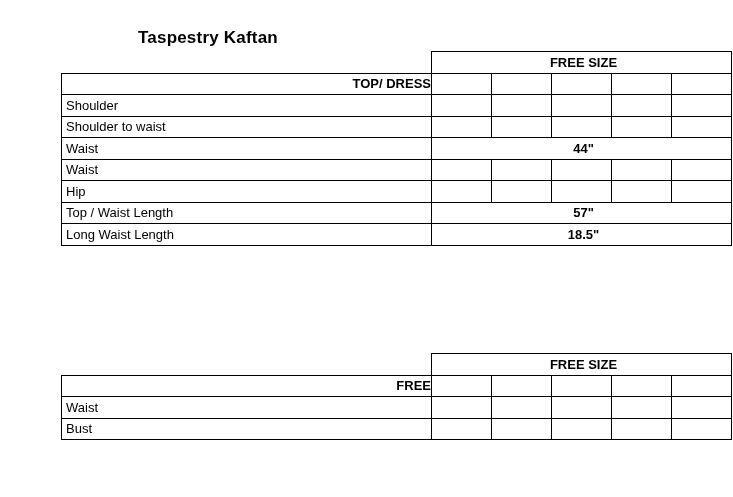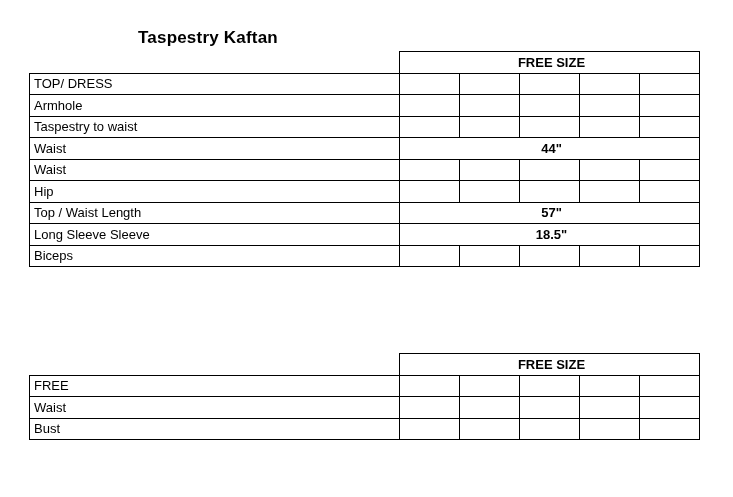--- a/index.html
+++ b/index.html
@@ -29,20 +29,21 @@
     font-size: 17px;
     font-weight: bold;
     letter-spacing: 0.2px;
     white-space: nowrap;
   }
 
   table.size-table {
     border-collapse: collapse;
     table-layout: fixed;
     position: absolute;
+    margin-left: 32px;
   }
 
   table.size-table td {
     border: 1px solid #000000;
     height: 21.5px;
     padding: 0 0 0 4px;
     font-size: 13px;
     vertical-align: middle;
     box-sizing: border-box;
   }
@@ -50,22 +51,22 @@
   td.noborder {
     border: none !important;
   }
 
   td.label {
     font-size: 13.5px;
     padding-left: 5px;
   }
 
   td.section-head {
-    text-align: left;
-    font-weight: normal;
+    text-align: right;
+    font-weight: bold;
     font-size: 13.5px;
     padding-left: 0;
   }
 
   td.freesize {
     text-align: center;
     font-weight: bold;
     font-size: 13.5px;
     padding-left: 0;
   }
@@ -111,29 +112,29 @@
       </tr>
       <tr>
         <td class="section-head">TOP/ DRESS</td>
         <td></td>
         <td></td>
         <td></td>
         <td></td>
         <td></td>
       </tr>
       <tr>
-        <td class="label">Armhole</td>
-        <td></td>
-        <td></td>
-        <td class="value"></td>
-        <td></td>
-        <td></td>
-      </tr>
-      <tr>
-        <td class="label">Taspestry to waist</td>
+        <td class="label">Shoulder</td>
+        <td></td>
+        <td></td>
+        <td class="value"></td>
+        <td></td>
+        <td></td>
+      </tr>
+      <tr>
+        <td class="label">Shoulder to waist</td>
         <td></td>
         <td></td>
         <td class="value"></td>
         <td></td>
         <td></td>
       </tr>
       <tr>
         <td class="label">Waist</td>
         <td class="value" colspan="5">44"</td>
       </tr>
@@ -151,30 +152,22 @@
         <td></td>
         <td class="value"></td>
         <td></td>
         <td></td>
       </tr>
       <tr>
         <td class="label">Top / Waist Length</td>
         <td class="value" colspan="5">57"</td>
       </tr>
       <tr>
-        <td class="label">Long Sleeve Sleeve</td>
+        <td class="label">Long Waist Length</td>
         <td class="value" colspan="5">18.5"</td>
-      </tr>
-      <tr>
-        <td class="label">Biceps</td>
-        <td></td>
-        <td></td>
-        <td class="value"></td>
-        <td></td>
-        <td></td>
       </tr>
     </tbody>
   </table>
 
   <table class="size-table" id="table-skirt">
     <colgroup>
       <col class="c-label">
         <col class="c-m1">
         <col class="c-m2">
         <col class="c-m3">

